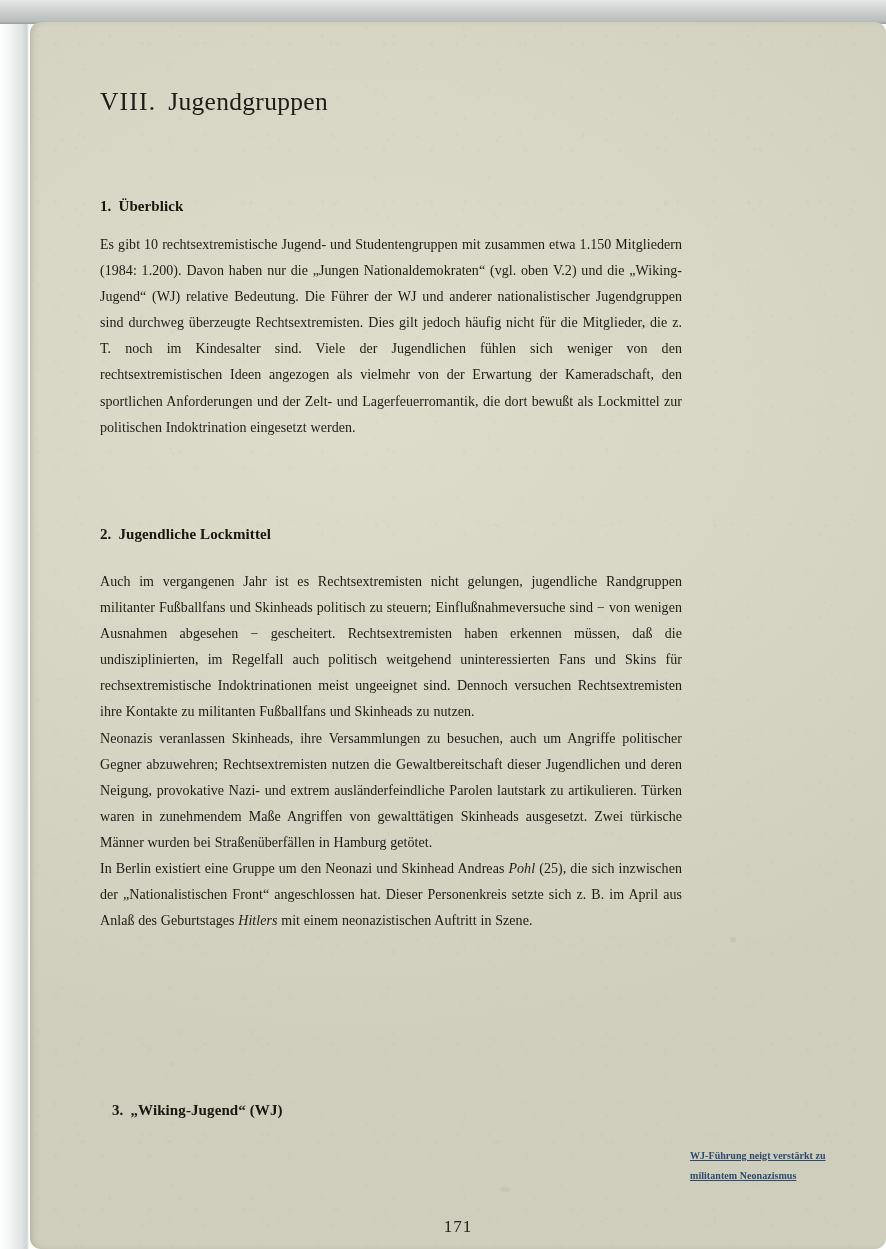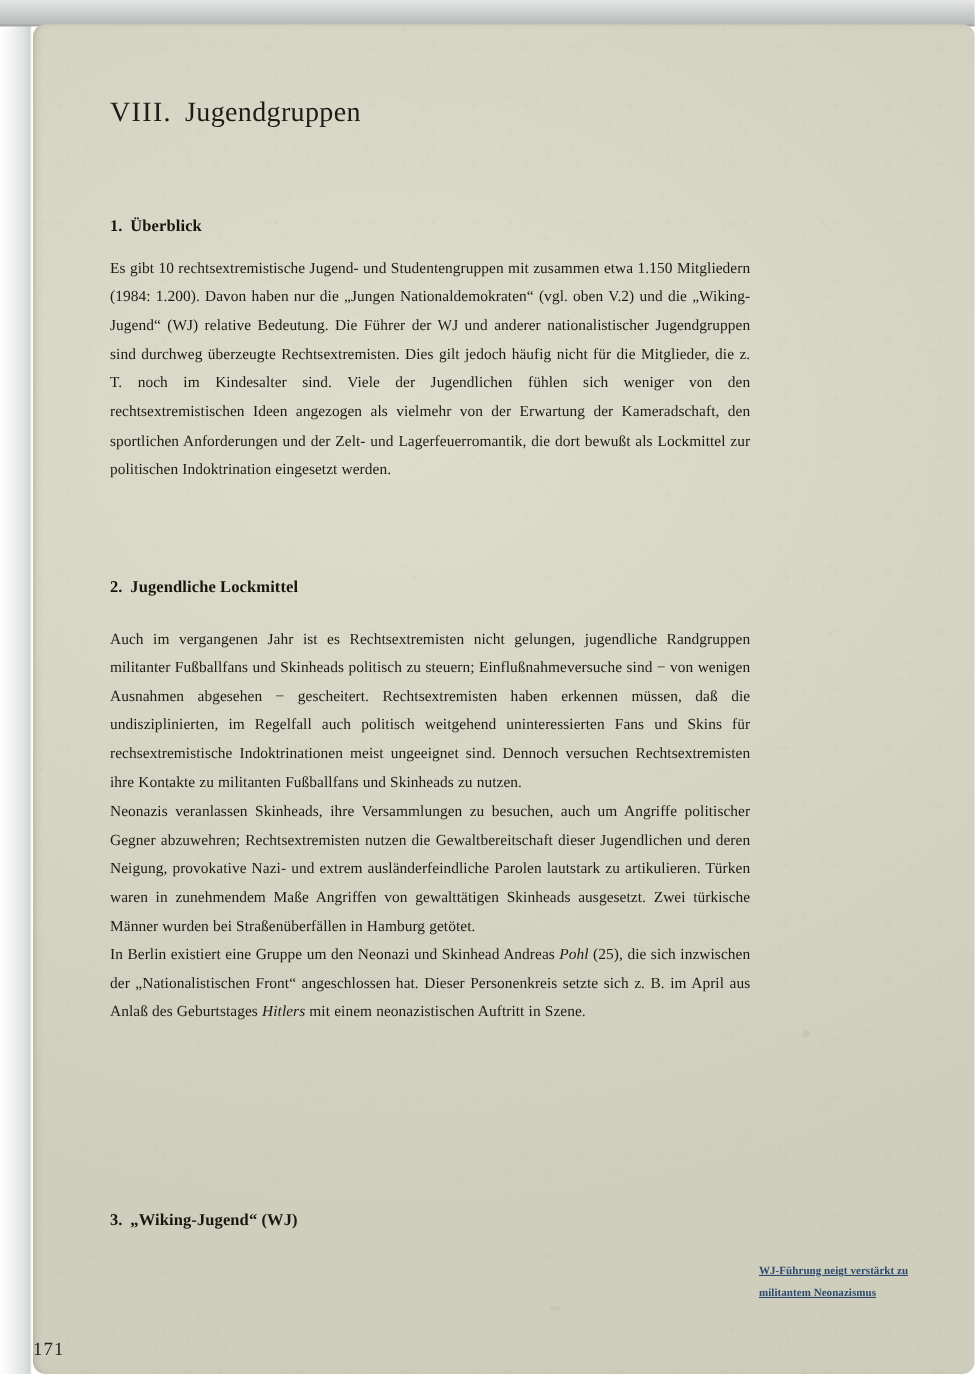--- a/index.html
+++ b/index.html
@@ -110,21 +110,21 @@
     -webkit-hyphens: none;
     hyphens: none;
   }
   p.body i { font-style: italic; }
 
   
   .blk-h1  { position: absolute; top: 176px;  left: 0; }
   .blk-p1  { position: absolute; top: 210px;  left: 0; width: 582px; }
   .blk-h2  { position: absolute; top: 504px;  left: 0; }
   .blk-p2  { position: absolute; top: 547px;  left: 0; width: 582px; }
-  .blk-h3  { position: absolute; top: 1080px; left: 0; }
+  .blk-h3  { position: absolute; top: 1080px; left: 12px; }
   .blk-p3  { position: absolute; top: 1124px; left: 0; width: 582px; }
 
   
   .margin-note {
     position: absolute;
     left: 660px;   
     top: 1124px;
     width: 178px;
     font-size: 10px;
     line-height: 19.6px;
@@ -134,21 +134,21 @@
     z-index: 3;
     text-decoration: underline;
   }
 
   
   .folio {
     position: absolute;
     top: 1195px;
     left: 0;
     width: 856px;
-    text-align: left;
+    text-align: center;
     font-size: 17px;
     color: #23211a;
     letter-spacing: 1px;
     z-index: 3;
   }
 
   
   .blotch {
     position: absolute;
     border-radius: 50%;

